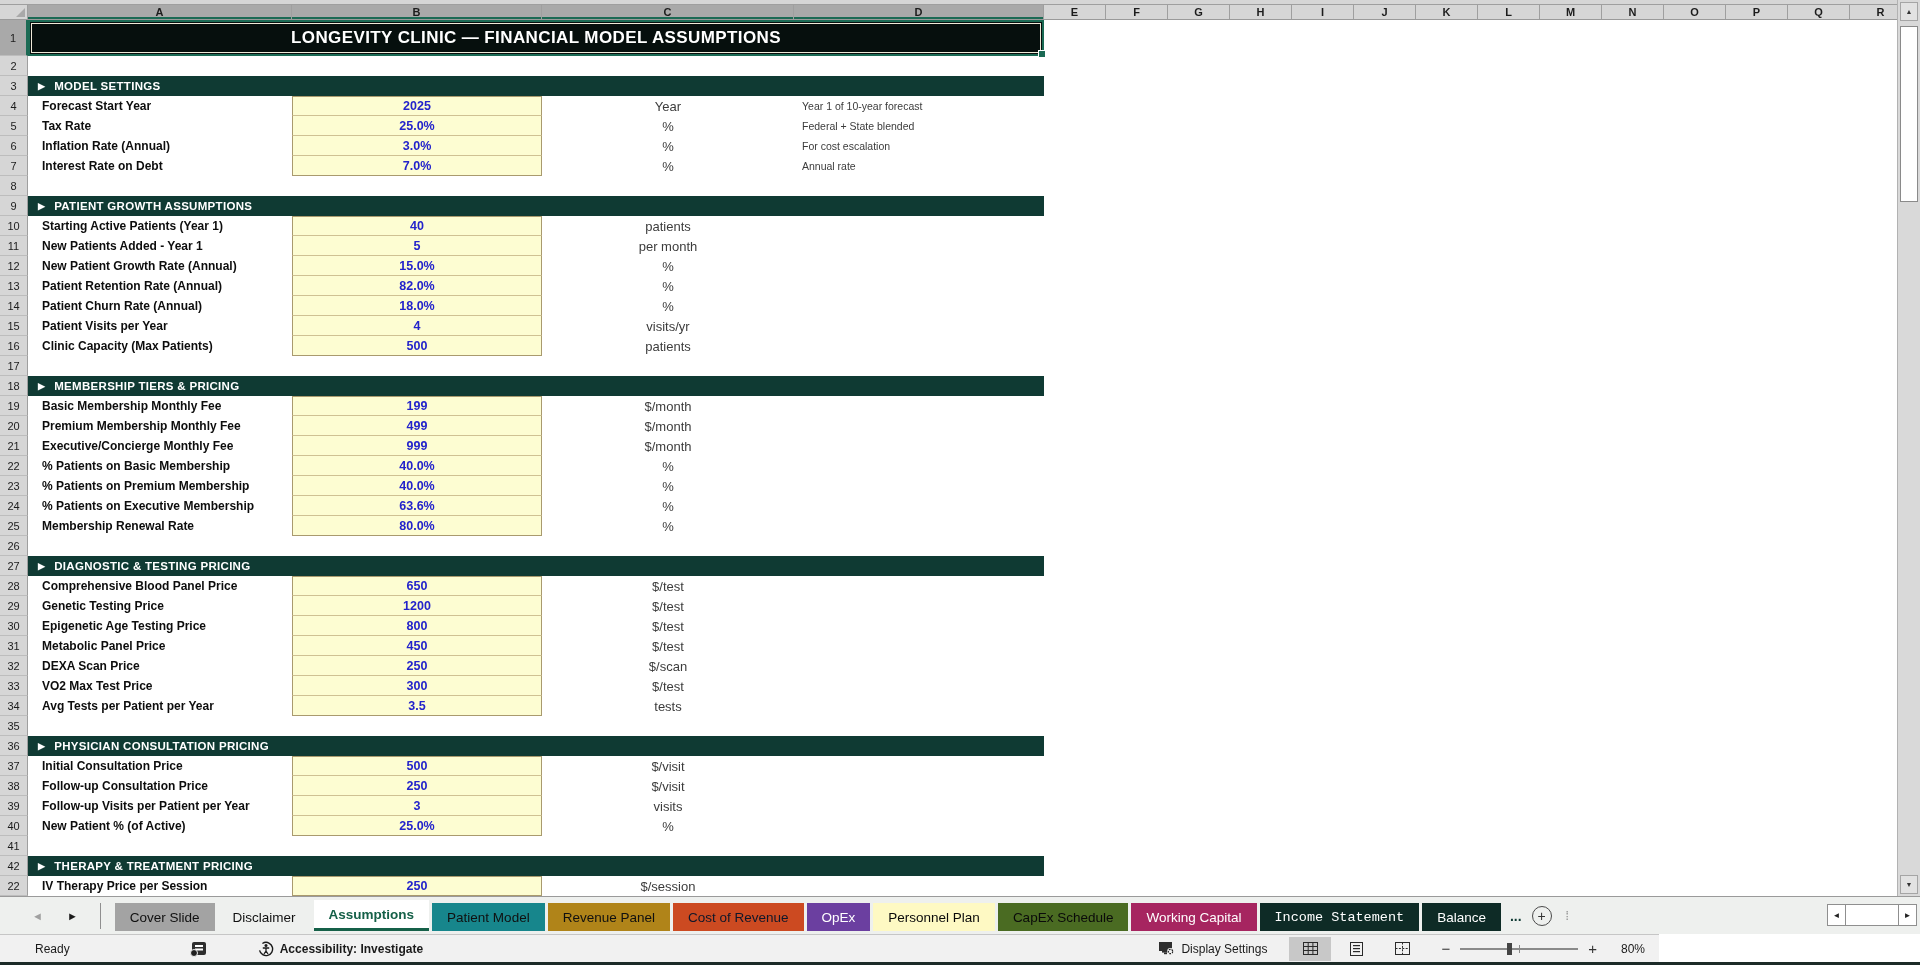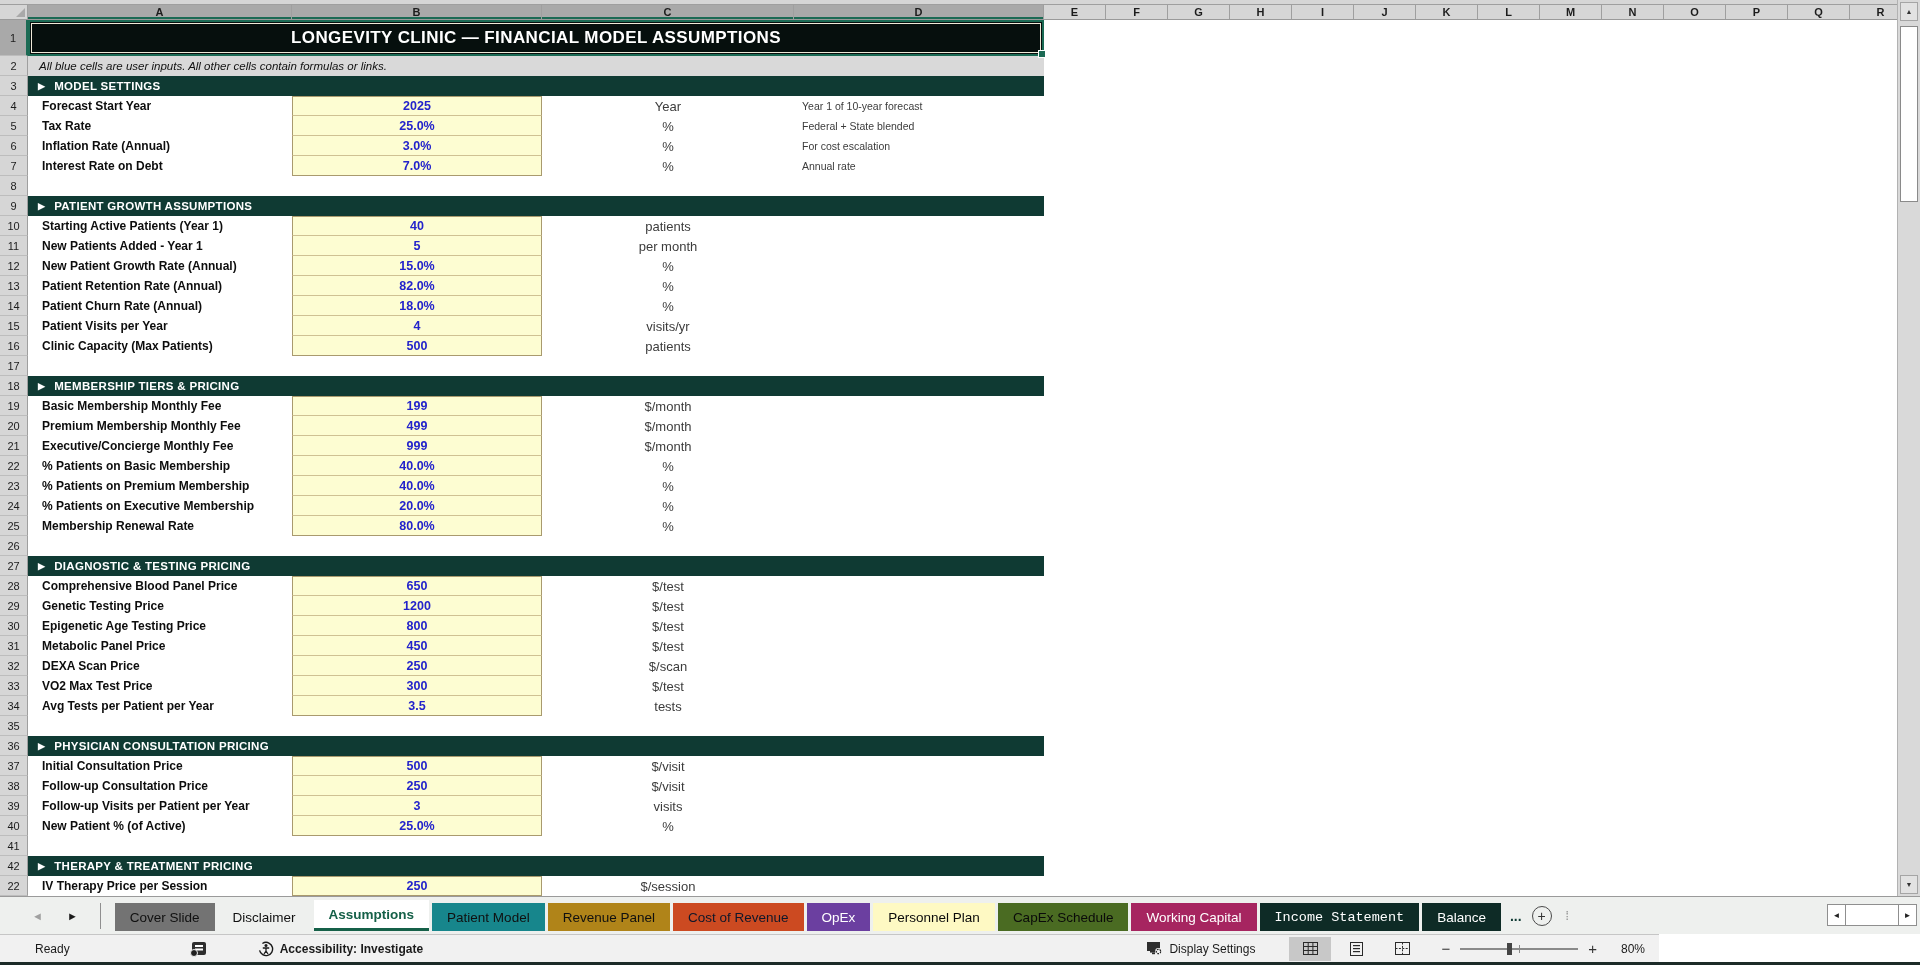--- a/index.html
+++ b/index.html
@@ -69,21 +69,21 @@
   
   .statusbar{position:absolute;top:934px;left:0;width:1659px;height:28px;background:#f1f1f1;border-top:1px solid #c6c6c6;
              box-sizing:border-box;display:flex;align-items:center;font-size:12px;color:#1a1a1a;}
   .sb-left{display:flex;align-items:center;}
   .sb-ready{margin-left:35px;}
   .macro-icon{margin-left:122px;width:14px;height:13px;position:relative;background:#2e2e2e;border-radius:2px;}
   .macro-icon::before{content:"";position:absolute;left:3px;top:3px;right:3px;height:1.5px;background:#fff;box-shadow:0 3.5px 0 #fff;}
   .macro-icon::after{content:"";position:absolute;left:-2px;bottom:-2px;width:6px;height:6px;border-radius:50%;background:#1f1f1f;border:1px solid #f1f1f1;}
   .acc-group{display:flex;align-items:center;margin-left:52px;gap:6px;font-weight:bold;}
   .sb-right{margin-left:auto;display:flex;align-items:center;}
-  .ds-group{display:flex;align-items:center;gap:6px;margin-right:34px;}
+  .ds-group{display:flex;align-items:center;gap:6px;margin-right:22px;}
   .viewbtns{display:flex;align-items:center;gap:4px;margin-right:18px;}
   .viewbtn{width:42px;height:24px;display:flex;align-items:center;justify-content:center;}
   .viewbtn.sel{background:#c8c8c8;}
   .zoomctl{display:flex;align-items:center;gap:10px;margin-right:14px;}
   .zminus,.zplus{font-size:15px;color:#333;}
   .ztrack{position:relative;width:118px;height:14px;}
   .ztrack::before{content:"";position:absolute;left:0;right:0;top:6px;height:2px;background:#8a8a8a;}
   .ztick{position:absolute;left:50%;top:3px;width:1px;height:8px;background:#8a8a8a;}
   .zthumb{position:absolute;left:40%;top:1px;width:5px;height:12px;background:#444;}
   .zlevel{margin-right:14px;width:34px;text-align:right;}
@@ -122,21 +122,20 @@
 
   <div class="g-row titleh">
         <div class="rnum selrow">1</div>
         <div class="title-cell">
           <div class="title-text">LONGEVITY CLINIC — FINANCIAL MODEL ASSUMPTIONS</div>
           <div class="fill-handle"></div>
         </div>
       </div>
       <div class="g-row">
         <div class="rnum">2</div>
-        <div class="note-cell">All blue cells are user inputs. All other cells contain formulas or links.</div>
       </div>
       <div class="g-row">
         <div class="rnum">3</div>
         <div class="section-cell">
           <div class="tri">▶</div>
           <div style="display: inline;">MODEL SETTINGS</div>
         </div>
       </div>
       <div class="g-row">
         <div class="rnum">4</div>
@@ -266,21 +265,21 @@
       <div class="g-row">
         <div class="rnum">23</div>
         <div class="ca">% Patients on Premium Membership</div>
         <div class="cb">40.0%</div>
         <div class="cc">%</div>
         <div class="cd"></div>
       </div>
       <div class="g-row">
         <div class="rnum">24</div>
         <div class="ca">% Patients on Executive Membership</div>
-        <div class="cb">20.0%</div>
+        <div class="cb">63.6%</div>
         <div class="cc">%</div>
         <div class="cd"></div>
       </div>
       <div class="g-row">
         <div class="rnum">25</div>
         <div class="ca">Membership Renewal Rate</div>
         <div class="cb last">80.0%</div>
         <div class="cc">%</div>
         <div class="cd"></div>
       </div>
@@ -406,21 +405,21 @@
     <div class="vs-btn" style="bottom:2px">▼</div>
   </div>
 
   <div class="tabbar">
     <div class="tnav">
       <span class="dis">◄</span>
       <span class="ena">►</span>
     </div>
     <div class="tdivider"></div>
     <div class="tabs" id="tabs">
-        <div class="tab" style="background: #737373; color: rgb(16, 16, 16);">Cover Slide</div>
+        <div class="tab" style="background: #a3a3a3; color: rgb(16, 16, 16);">Cover Slide</div>
         <div class="tab" style="background: rgb(238, 240, 238); color: rgb(16, 16, 16);">Disclaimer</div>
         <div class="tab active" style="background: rgb(255, 255, 255); color: rgb(21, 96, 72);">Assumptions</div>
         <div class="tab" style="background: rgb(23, 134, 140); color: rgb(16, 16, 16);">Patient Model</div>
         <div class="tab" style="background: rgb(176, 132, 25); color: rgb(16, 16, 16);">Revenue Panel</div>
         <div class="tab" style="background: rgb(204, 74, 33); color: #0f172a;">Cost of Revenue</div>
         <div class="tab" style="background: rgb(107, 63, 160); color: rgb(255, 255, 255);">OpEx</div>
         <div class="tab" style="background: #fef9c3; color: rgb(10, 10, 10);">Personnel Plan</div>
         <div class="tab" style="background: rgb(74, 107, 34); color: rgb(10, 10, 10);">CapEx Schedule</div>
         <div class="tab" style="background: rgb(166, 37, 96); color: rgb(255, 255, 255);">Working Capital</div>
         <div class="tab" style="background: rgb(14, 43, 38); color: rgb(255, 255, 255); font-family: Liberation Mono, monospace;">Income Statement</div>

